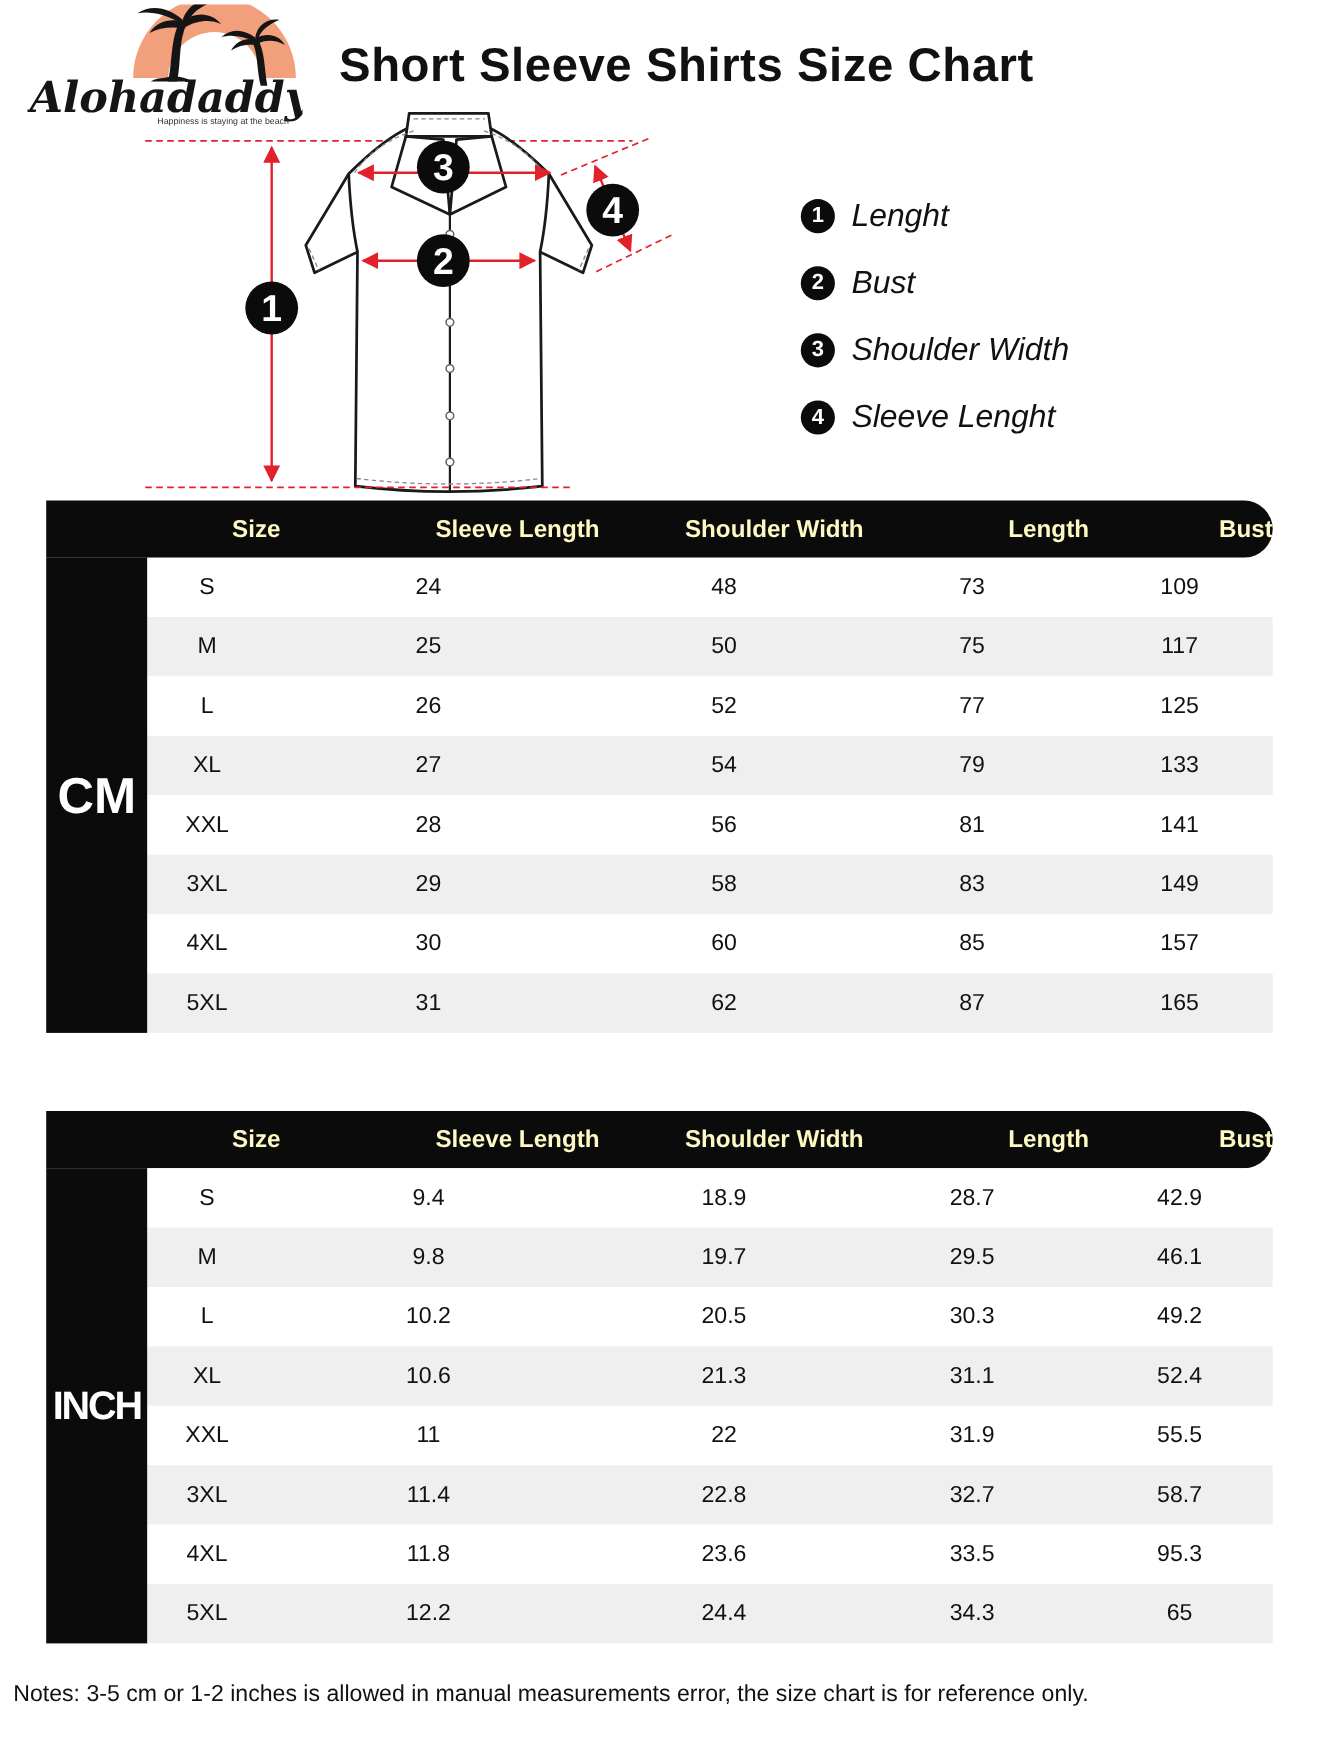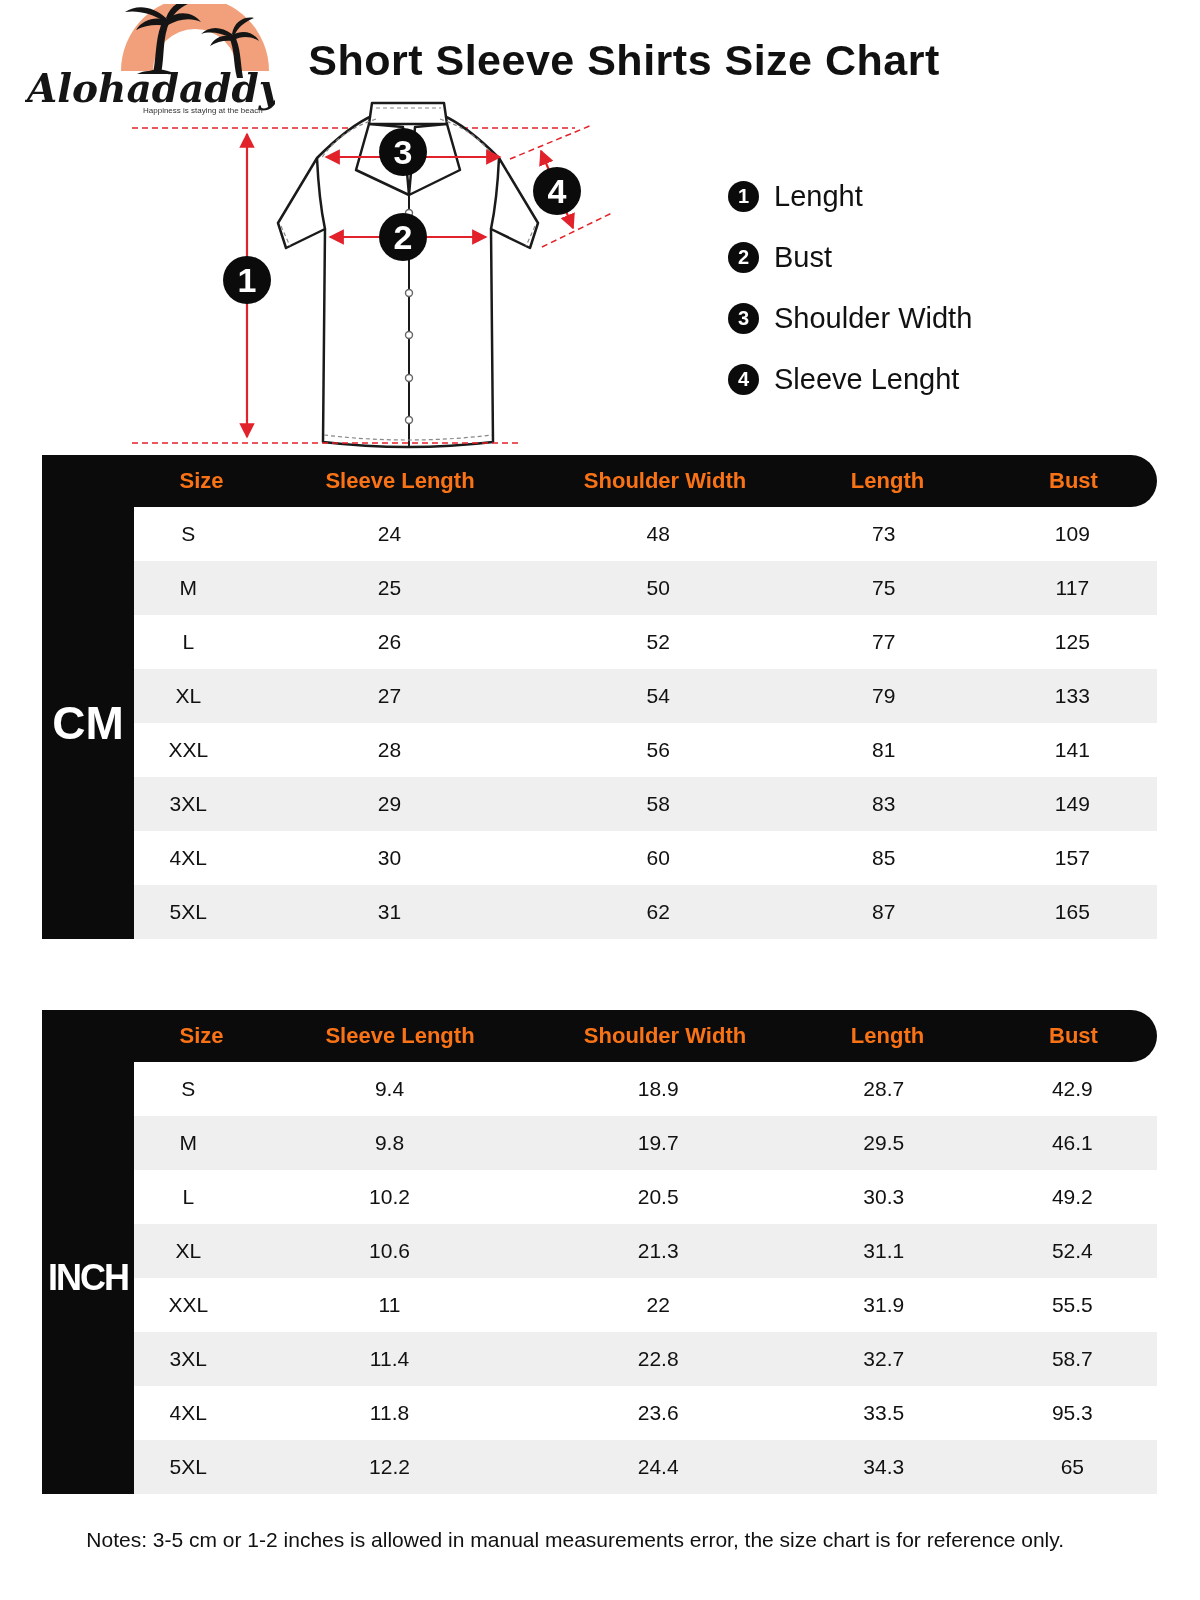--- a/index.html
+++ b/index.html
@@ -21,55 +21,55 @@
   .diagram { position:absolute; left:120px; top:95px; }
 
   
   .legend { position:absolute; left:728px; top:180px; }
   .legend-item { display:flex; align-items:center; height:32px; margin-bottom:29px; }
   .legend-badge {
     width:31px; height:31px; border-radius:50%; background:#0b0b0b; color:#fff;
     font-weight:bold; font-size:20px; display:flex; align-items:center; justify-content:center;
     margin-right:15px; flex:0 0 auto;
   }
-  .legend-label { font-size:29px; }
+  .legend-label { font-size:29px;font-style:italic; }
 
   
   .size-table { position:absolute; left:42px; width:1115px; }
   .cm-table   { top:455px; }
   .inch-table { top:1010px; }
 
   .thead {
     display:flex; align-items:center; height:52px;
     background:#0b0b0b; border-radius:0 26px 26px 0;
   }
   .thead-spacer { width:106px; flex:0 0 auto; }
   .thead-cols { flex:1; display:grid; grid-template-columns:107fr 290fr 240fr 205fr 167fr; }
-  .th { text-align:center; color:#f97316; font-weight:bold; font-size:22px; }
+  .th { text-align:right; color:#fef9c3; font-weight:bold; font-size:22px; }
 
   .tbody { display:flex; }
   .side-label {
     width:92px; flex:0 0 auto; background:#0b0b0b; color:#fff; font-weight:bold;
     display:flex; align-items:center; justify-content:center;
   }
   .cm-table .side-label   { font-size:46px; }
   .inch-table .side-label { font-size:36px; letter-spacing:-2px; }
 
   .rows { flex:1; }
   .row {
     display:grid; grid-template-columns:107fr 290fr 240fr 205fr 167fr;
     height:54px; align-items:center; background:#ffffff;
   }
   .row:nth-child(even) { background:#efefef; }
   .td { text-align:center; font-size:21px; }
 
   
   .notes {
-    position:absolute; left:0; top:1528px; width:1064px;
-    text-align:right; font-size:21px;
+    position:absolute; left:12px; top:1528px; width:1064px;
+    text-align:left; font-size:21px;
   }
 </style>
 </head>
 <body>
 
 <div class="page">
 
   <div class="logo">
     <svg width="250" height="112" viewBox="0 0 250 112">
 

